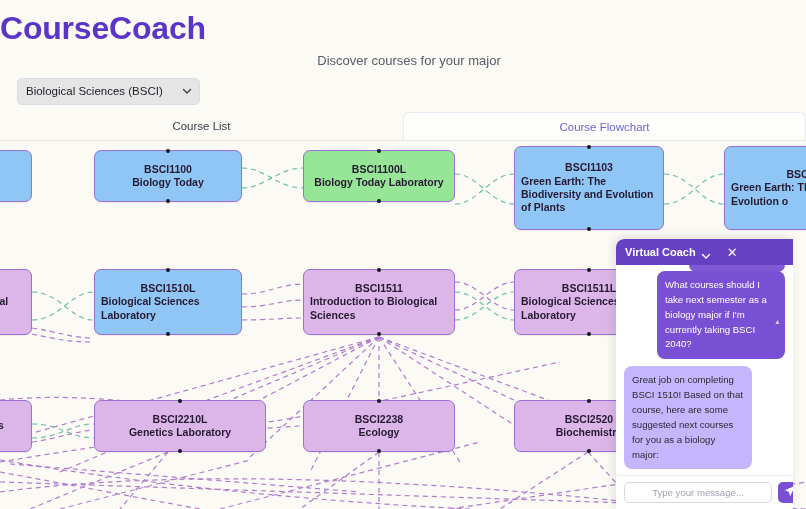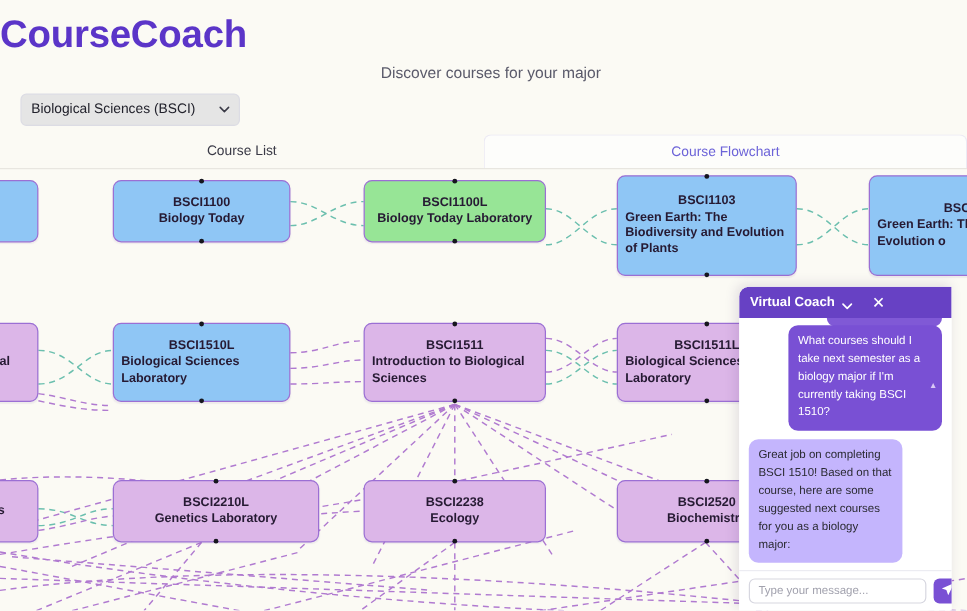--- a/index.html
+++ b/index.html
@@ -203,20 +203,21 @@
     flex: 1 1 auto;
     height: 21px;
     border: 1px solid #d7d7e0;
     border-radius: 5px;
     font-size: 9.6px;
     padding: 0 7px;
     color: #2b2b33;
     font-family: "Liberation Sans", sans-serif;
     background: #fff;
     outline: none;
+    text-align: center;
   }
   .chat-input::placeholder { color: #a2a2ae; }
   .send-btn {
     width: 24px; height: 21px;
     background: #7950d4;
     border: none;
     border-radius: 5px;
     display: flex; align-items: center; justify-content: center;
     cursor: pointer;
     flex: 0 0 auto;
@@ -389,21 +390,21 @@
       <span class="chat-chevron">
         <svg viewBox="0 0 10 10" width="10" height="10">
             <path d="M1.5 3.5 L5 7 L8.5 3.5" fill="none" stroke="#ffffff" stroke-width="1.4" stroke-linecap="round" stroke-linejoin="round"></path>
           </svg>
       </span>
       <span class="chat-close">✕</span>
     </div>
     <div class="chat-body">
       <div class="chat-top-stub"></div>
       <div class="msg user">
-        <span>What courses should I take next semester as a biology major if I'm currently taking BSCI 1510?</span>
+        <span>What courses should I take next semester as a biology major if I'm currently taking BSCI 2040?</span>
         <span class="msg-scroll-mark">▲</span>
       </div>
       <div class="msg bot">
         <span>Great job on completing BSCI 1510! Based on that course, here are some suggested next courses for you as a biology major:</span>
       </div>
       <div class="msg-stub"></div>
     </div>
     <div class="chat-input-row">
       <input class="chat-input" type="text" placeholder="Type your message..." style="">
       <button class="send-btn">

